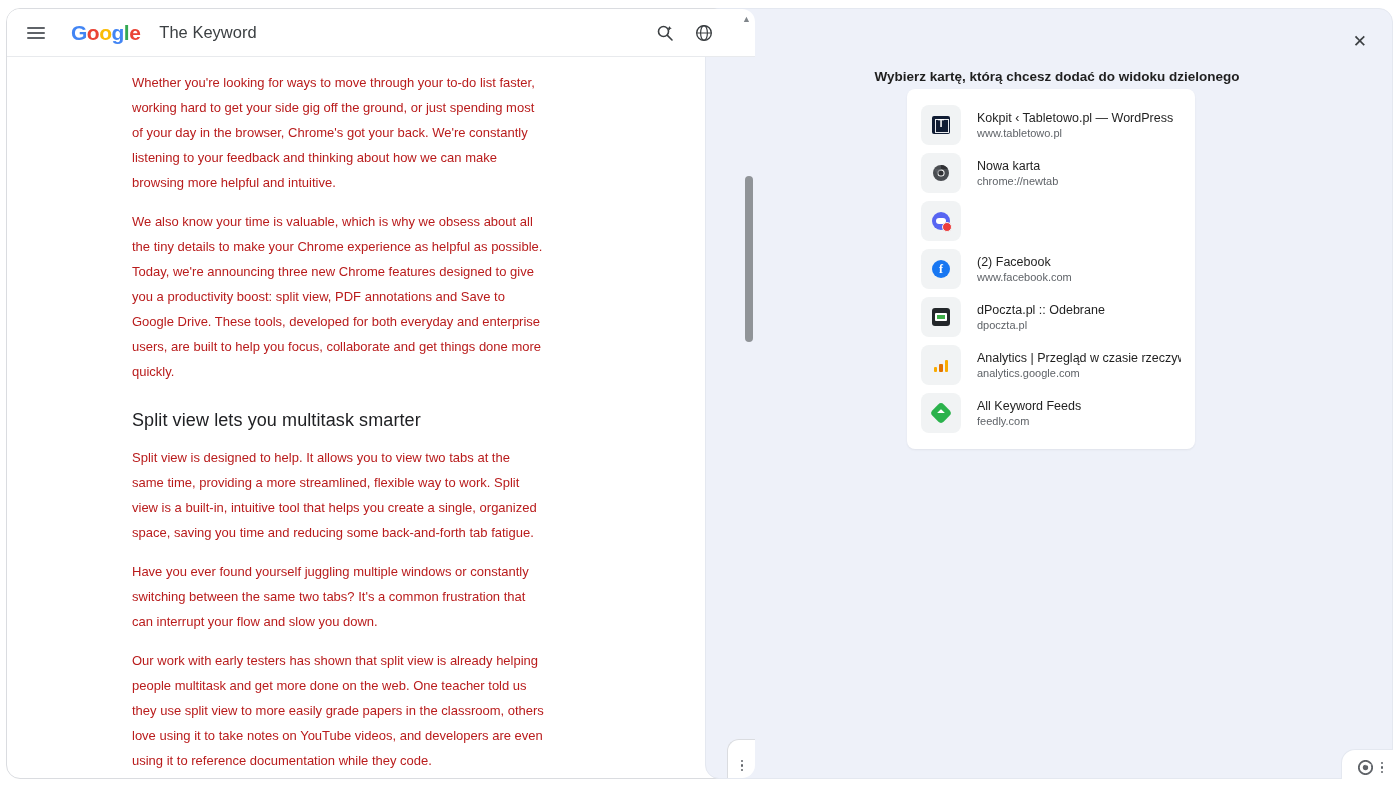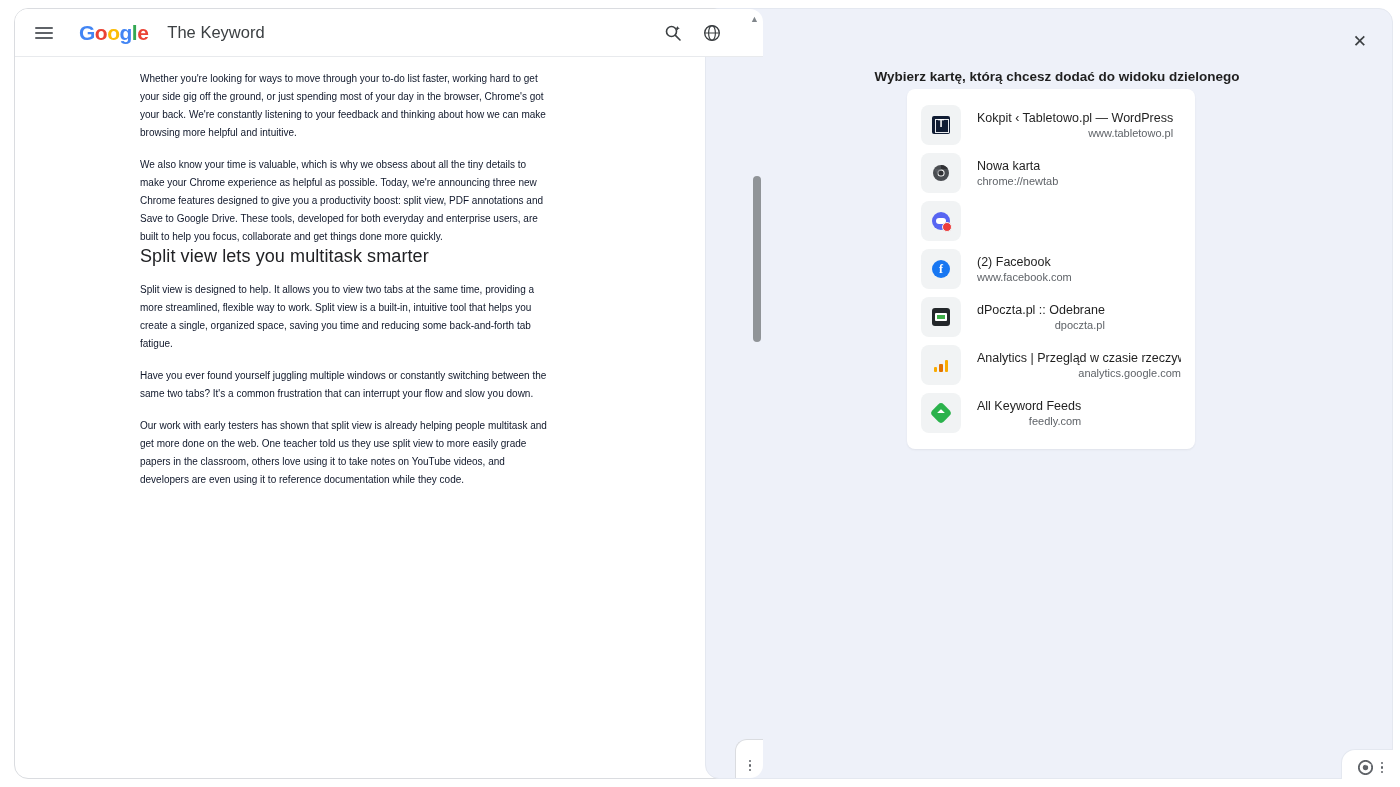--- a/index.html
+++ b/index.html
@@ -1,58 +1,58 @@
 <!DOCTYPE html>
 <html><head>
 <meta charset="utf-8">
 <style>
   * { margin:0; padding:0; box-sizing:border-box; }
   html,body { width:1400px; height:787px; background:#fff; font-family:"Liberation Sans",sans-serif; overflow:hidden; }
   .stage { position:relative; width:1400px; height:787px; }
 
   
-  .left-card { position:absolute; left:14px; top:8px; width:750px; height:771px;
+  .left-card { position:absolute; left:6px; top:8px; width:750px; height:771px;
     background:#fff; border:1px solid #dadce0; border-radius:14px; overflow:hidden; }
   .lk-header { position:absolute; left:0; top:0; right:0; height:48px; display:flex; align-items:center;
     padding:0 20px; border-bottom:1px solid #e8eaed; background:#fff; z-index:5; }
   .hamburger { width:18px; height:12px; display:flex; flex-direction:column; justify-content:space-between; cursor:pointer; }
   .hamburger span { display:block; height:2px; background:#5f6368; border-radius:1px; }
   .glogo { margin-left:26px; font-size:21px; font-weight:bold; letter-spacing:-0.5px; }
   .g1{color:#4285F4}.g2{color:#EA4335}.g3{color:#FBBC05}.g4{color:#4285F4}.g5{color:#34A853}.g6{color:#EA4335}
   .lk-title { margin-left:19px; font-size:16.5px; color:#3c4043; }
   .lk-icons { margin-left:auto; display:flex; align-items:center; gap:21px; padding-right:22px; }
   .lk-icons svg { display:block; }
 
   .scroll-up { position:absolute; right:4px; top:5px; color:#80868b; font-size:9px; z-index:6; cursor:pointer;}
   .scroll-thumb { position:absolute; right:2px; top:167px; width:8px; height:166px; background:#909498; border-radius:4px; z-index:6; cursor:grab;}
 
   .article { position:absolute; left:125px; top:48px; width:412px; }
-  .article p { font-size:10px; line-height:18px; color:#0f172a; margin-top:14px; }
+  .article p { font-size:13px; line-height:25px; color:#b91c1c; margin-top:14px; }
   .article p:first-child { margin-top:13px; }
-  .article h2 { font-size:18px; font-weight:500; color:#202124; letter-spacing:0.1px;}
+  .article h2 { font-size:18px; font-weight:500; color:#202124; margin-top:26px; letter-spacing:0.1px;}
 
   
   .left-notch { position:absolute; right:-1px; bottom:-1px; width:29px; height:40px; background:#fff;
     border-left:1px solid #dadce0; border-top:1px solid #dadce0; border-top-left-radius:12px; z-index:8;
     display:flex; align-items:flex-end; justify-content:center; padding-bottom:8px; }
   .kebab { display:flex; flex-direction:column; gap:2px; cursor:pointer; }
   .kebab i { width:2.5px; height:2.5px; border-radius:50%; background:#5f6368; display:block; }
 
   
   .right-card { position:absolute; left:705px; top:8px; width:688px; height:771px;
     background:#eef1f9; border:1px solid #e4e8f0; border-radius:14px; }
   .rp-close { position:absolute; top:24px; right:25px; font-size:17px; color:#3c4043; cursor:pointer; line-height:1; }
   .rp-title { position:absolute; top:60px; left:0; right:0; text-align:center; font-size:13.5px; font-weight:bold; color:#1f1f1f;margin-left:16px; }
   .rp-card { position:absolute; left:201px; top:80px; width:288px; background:#fff; border-radius:8px;
     padding:12px 0; box-shadow:0 1px 2px rgba(60,64,67,.08); }
   .tab-row { display:flex; align-items:center; height:48px; padding:0 14px; cursor:pointer; }
   .tab-ic { width:40px; height:40px; border-radius:8px; background:#f1f3f4; display:flex; align-items:center; justify-content:center; flex:none; }
   .tab-txt { margin-left:16px; overflow:hidden; }
   .tab-title { font-size:12.5px; color:#1f1f1f; white-space:nowrap; }
-  .tab-url { font-size:11px; color:#5f6368; margin-top:2px;text-align:right; }
+  .tab-url { font-size:11px; color:#5f6368; margin-top:2px; }
 
   
   .fav-tabletowo { width:18px; height:18px; background:#101c33; border-radius:2px; position:relative; }
   .fav-tabletowo:before { content:""; position:absolute; left:3px; top:3px; width:12px; height:12px; border:1px solid #e8eaed; }
   .fav-tabletowo span { position:absolute; left:0; top:2px; width:18px; text-align:center; color:#fff; font-size:10px; font-weight:bold; }
   .fav-chrome { position:relative; width:18px; height:18px; }
   .fav-fb { width:18px; height:18px; border-radius:50%; background:#1877f2; color:#fff; font-weight:bold;
     font-size:12px; display:flex; align-items:center; justify-content:center; font-family:"Liberation Serif",serif;}
   .fav-discord { position:relative; width:18px; height:18px; border-radius:50%; background:#5865f2; }
   .fav-discord:before { content:""; position:absolute; left:4px; top:6px; width:10px; height:6px; background:#fff; border-radius:3px; }

